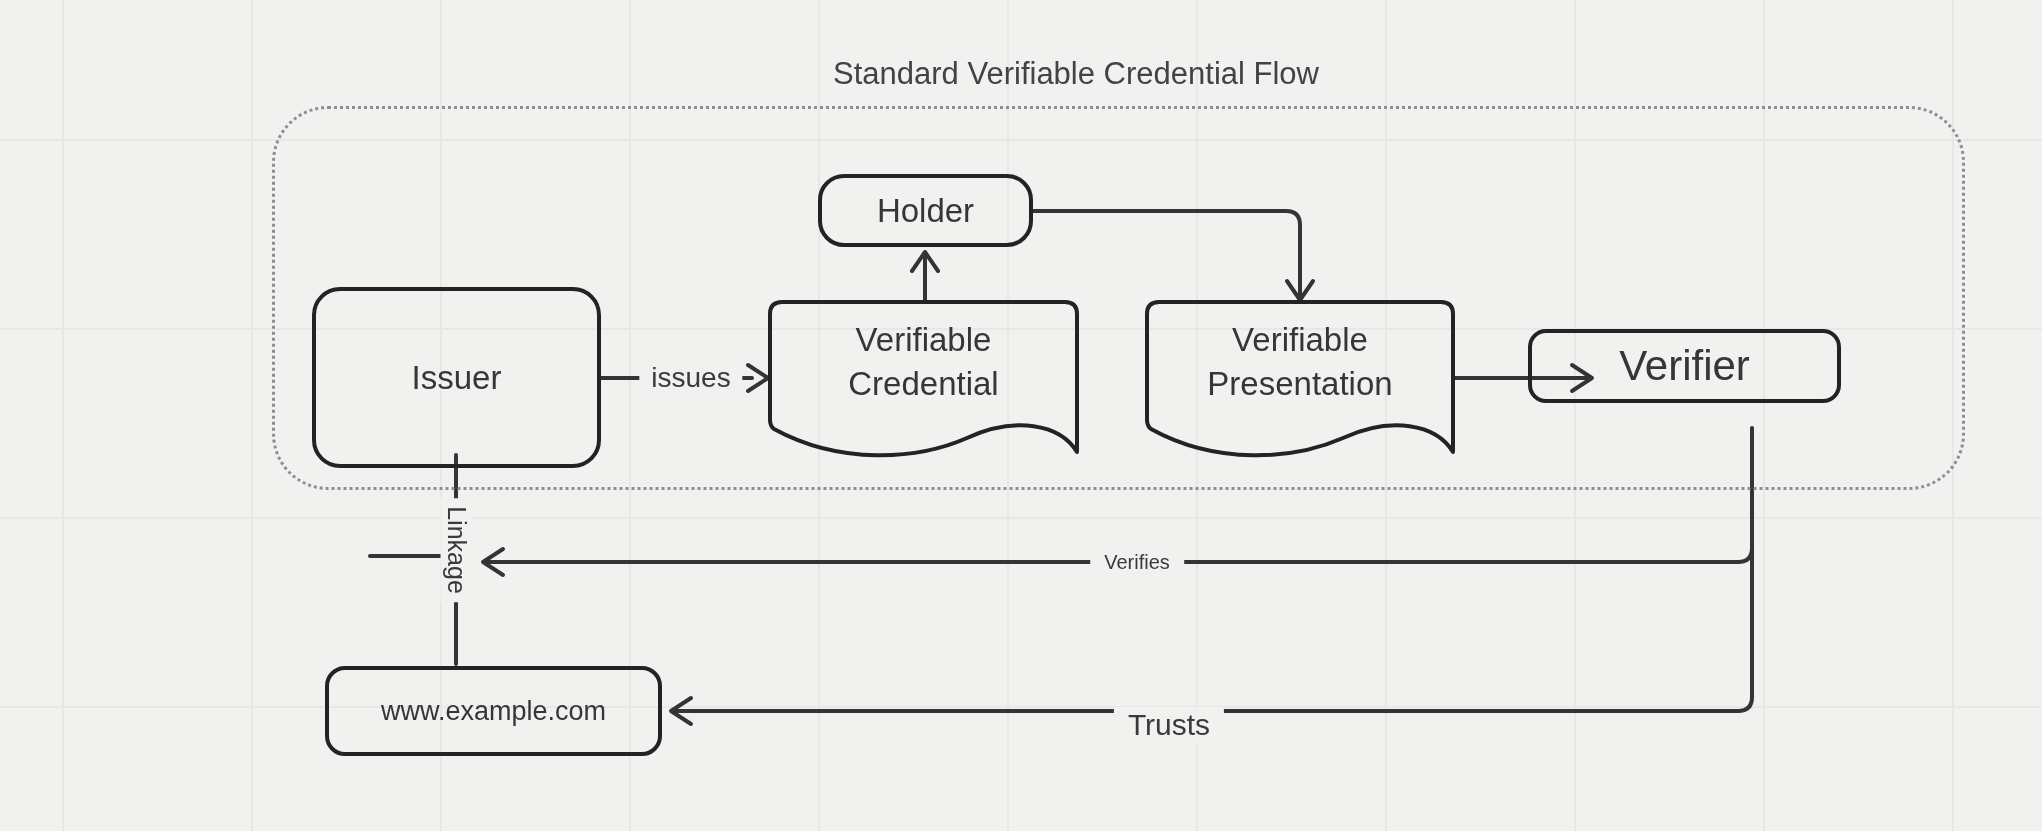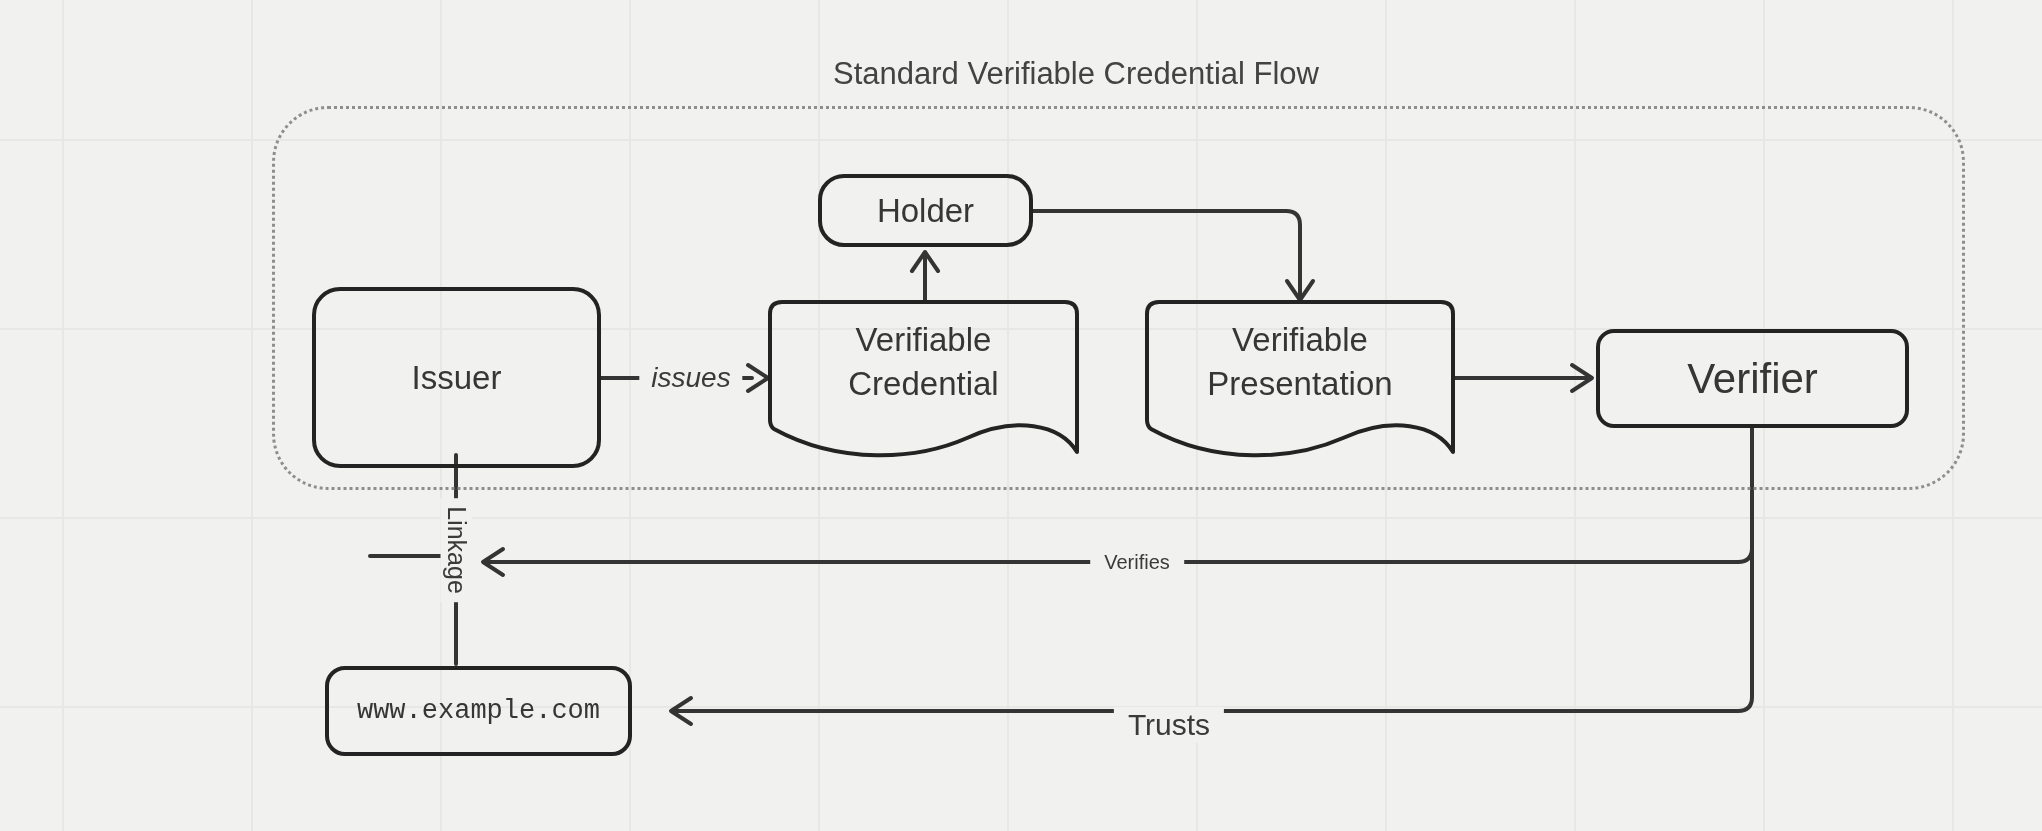--- a/index.html
+++ b/index.html
@@ -28,38 +28,38 @@
     text-align:center;font-size:31px;color:#434343;line-height:34px;
   }
   .node{
     position:absolute;box-sizing:border-box;
     border:4px solid #232323;background:transparent;
     display:flex;flex-direction:column;align-items:center;justify-content:center;
     text-align:center;color:#363636;
   }
   .node-holder{left:818px;top:174px;width:215px;height:73px;border-radius:26px;font-size:33px;}
   .node-issuer{left:312px;top:287px;width:289px;height:181px;border-radius:28px;font-size:33px;line-height:45px;}
-  .node-verifier{left:1596px;top:329px;width:313px;height:99px;border-radius:18px;font-size:42px;}
-  .node-www{left:325px;top:666px;width:307px;height:90px;border-radius:20px;font-size:27px;font-family:Liberation Mono, monospace;}
+  .node-verifier{left:1528px;top:329px;width:313px;height:74px;border-radius:18px;font-size:42px;}
+  .node-www{left:325px;top:666px;width:337px;height:90px;border-radius:20px;font-size:27px;}
   .node-did{
     left:77px;top:514px;width:293px;height:84px;border-width:3px;border-radius:0;
     font-size:24px;line-height:31px;flex-direction:row;justify-content:flex-start;
   }
   .did-text{flex:1 1 auto;text-align:center;padding-left:6px;}
   .did-icon{flex:0 0 auto;width:42px;height:52px;margin-right:10px;}
   .doc-label{
     position:absolute;text-align:center;font-size:33px;line-height:44px;color:#363636;
   }
   .doc-label.vc{left:770px;top:318px;width:307px;}
   .doc-label.vp{left:1147px;top:318px;width:306px;}
   .edge-label{
     position:absolute;background:#f1f1ef;color:#3a3a3a;white-space:nowrap;
     transform:translate(-50%,-50%);padding:1px 12px;
   }
-  .lbl-issues{left:691px;top:378px;font-size:28px;font-style:italic;}
+  .lbl-issues{left:691px;top:378px;font-size:28px;}
   .lbl-verifies{left:1137px;top:562px;font-size:20px;padding:1px 14px;}
   .lbl-trusts{left:1169px;top:711px;font-size:30px;padding:1px 14px;margin-top:14px;}
   .lbl-linkage{left:456px;top:550px;font-size:25px;transform:translate(-50%,-50%) rotate(90deg);padding:1px 8px;}
 </style>
 </head>
 <body>
 
 <div class="canvas">
 
   <svg class="layer" viewBox="0 0 2042 831">

